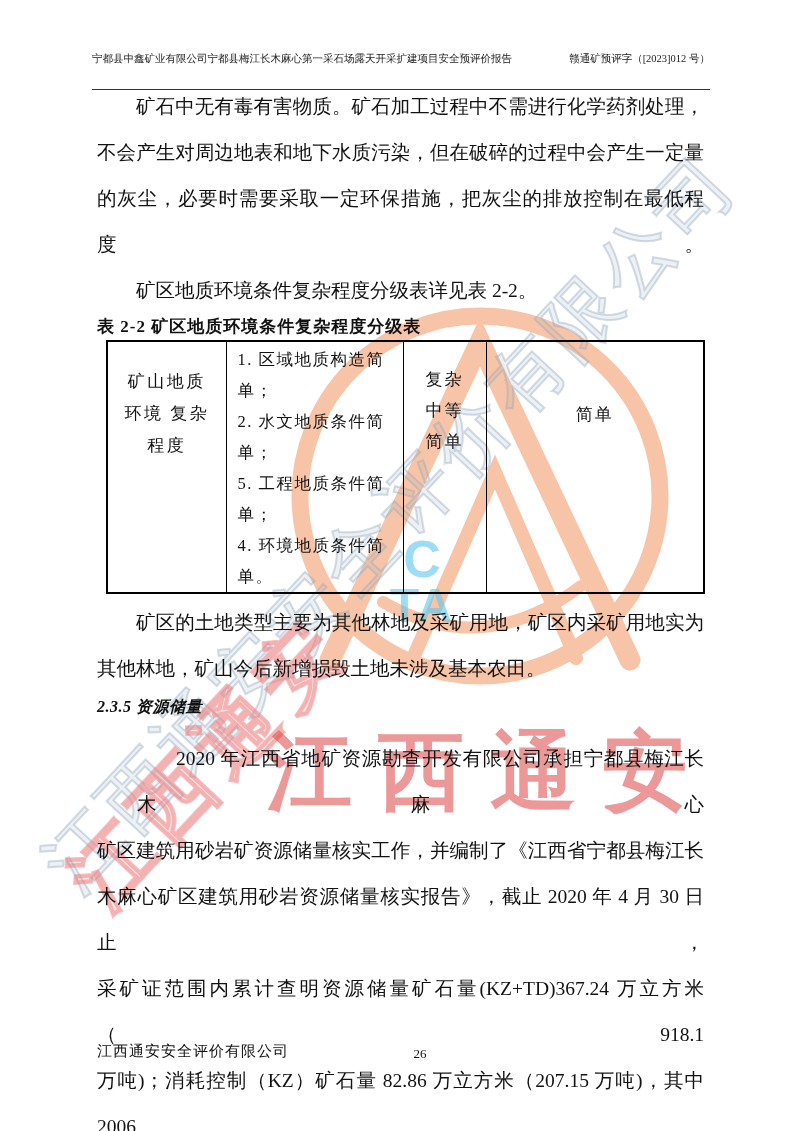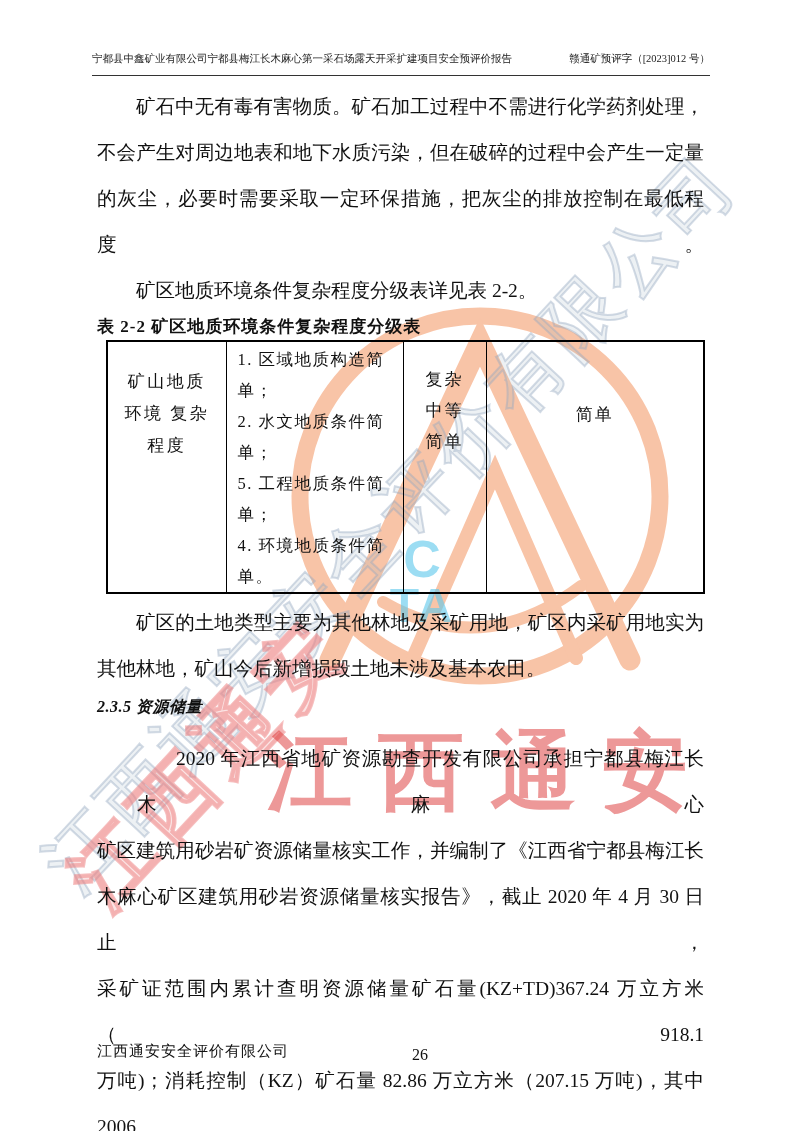--- a/index.html
+++ b/index.html
@@ -18,21 +18,21 @@
            color:rgba(150,170,192,0.17);-webkit-text-stroke:2px rgba(150,170,192,0.42);}
   .wm-diag-pink{left:86px;top:852px;transform:rotate(-47deg);transform-origin:0 50%;
            font-size:80px;line-height:84px;letter-spacing:10px;white-space:nowrap;font-weight:bold;
            color:rgba(238,128,128,0.22);-webkit-text-stroke:2px rgba(238,128,128,0.5);}
   .wm-red{left:266px;top:728px;font-size:86px;line-height:86px;font-weight:bold;
            letter-spacing:26px;white-space:nowrap;color:rgba(220,50,50,0.5);
            font-family:"Liberation Sans","DejaVu Sans",sans-serif;}
   
   .header{position:absolute;z-index:2;top:52px;left:92px;width:618px;display:flex;
           justify-content:space-between;align-items:flex-end;font-size:10.5px;color:#222;
-          border-bottom:1.5px solid #333;padding-bottom:9px;white-space:nowrap;}
+          border-bottom:1.5px solid #333;padding-bottom:23px;white-space:nowrap;}
   
   .content{position:absolute;z-index:2;top:84px;left:97px;width:607px;
            font-size:19.5px;line-height:46px;}
   .line{text-align:justify;text-align-last:justify;}
   .line.end{text-align-last:left;}
   .indent{text-indent:39px;}
   .table-title{font-weight:bold;font-size:17px;text-align:left;line-height:26px;letter-spacing:1px;}
   table.grade{border-collapse:collapse;margin-left:9px;width:597px;table-layout:fixed;
               font-size:17px;}
   table.grade, table.grade th, table.grade td{border:1px solid #000;}
@@ -42,21 +42,21 @@
   td.c1{text-align:center;vertical-align:top;padding-top:24px;line-height:32px;letter-spacing:2.5px;margin-left:12px;}
   td.c2{vertical-align:top;padding:2px 4px 0 11px;line-height:31px;font-size:16.5px;letter-spacing:1.5px;}
   td.c3{text-align:center;vertical-align:top;padding-top:22px;line-height:31px;letter-spacing:2px;}
   td.c4{text-align:center;vertical-align:top;padding-top:50px;letter-spacing:2px;}
   .after-table{margin-top:6px;}
   .heading{margin-top:0;line-height:30px;font-weight:bold;font-size:16px;letter-spacing:0.5px;font-style:italic;}
   .p4{margin-top:14px;margin-left:40px;}
   
   .footer-company{position:absolute;z-index:2;left:97px;top:1042px;font-size:15px;letter-spacing:1px;}
   .footer-page{position:absolute;z-index:2;left:0;top:1046px;width:800px;text-align:center;
-               font-size:16px;padding-left:40px;box-sizing:border-box;}
+               font-size:13px;padding-left:40px;box-sizing:border-box;}
 </style>
 </head>
 <body>
 
 <div class="page">
 
   <svg class="wm wm-logo" width="400" height="400" viewBox="0 0 400 400">
     <g fill="none" stroke-linecap="round" opacity="0.55">
       <circle cx="202" cy="196" r="180" stroke-width="17" stroke="#F39460"></circle>
       <path d="M52,360 L202,42 L352,360" stroke-width="21" stroke="#F39460"></path>

